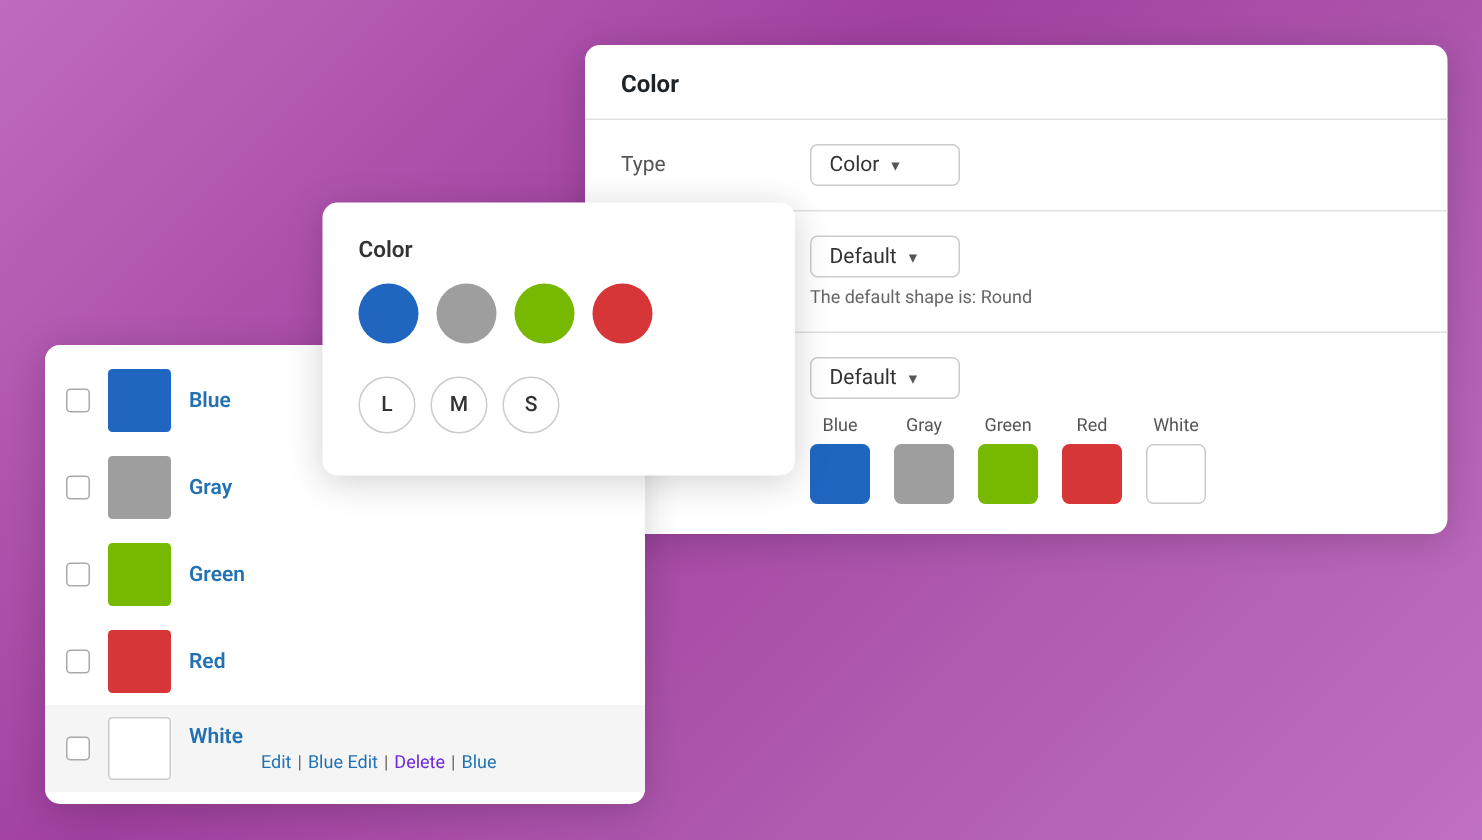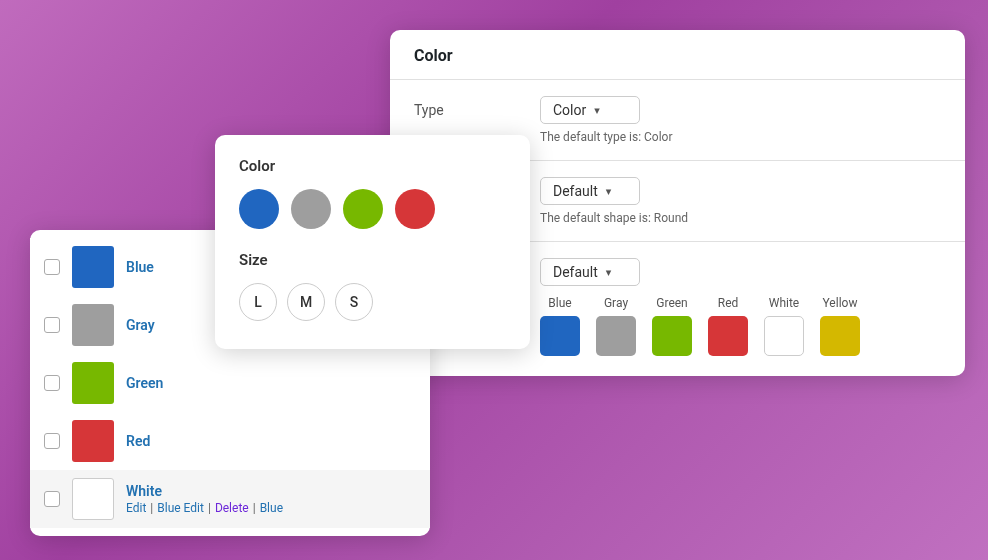--- a/index.html
+++ b/index.html
@@ -58,20 +58,21 @@
       font-size: 14px;
       font-weight: 600;
       color: #2271b1;
     }
 
     .row-actions {
       display: flex;
       gap: 4px;
       font-size: 12px;
       margin-top: 2px;
+      margin-left: 48px;
     }
     .row-actions a {
       color: #2271b1;
       text-decoration: none;
       cursor: pointer;
     }
     .row-actions .delete-link {
       color: #6d28d9;
     }
     .row-actions .sep {
@@ -295,39 +296,37 @@
 </div>
 
 <div class="color-popup">
   <div class="popup-section-title">Color</div>
   <div class="color-dots">
     <div class="color-dot" style="background:#2066c0;"></div>
     <div class="color-dot" style="background:#9e9e9e;"></div>
     <div class="color-dot" style="background:#77b800;"></div>
     <div class="color-dot" style="background:#d63638;"></div>
   </div>
-  <div class="size-section-title">Size</div>
   <div class="size-circles">
     <div class="size-circle">L</div>
     <div class="size-circle">M</div>
     <div class="size-circle">S</div>
   </div>
 </div>
 
 <div class="settings-panel">
   <div class="settings-header">Color</div>
 
   <div class="settings-row">
     <div class="settings-label">Type</div>
     <div class="settings-content">
       <div class="dropdown-select">
         <span>Color</span>
         <span class="dropdown-arrow">▾</span>
       </div>
-      <div class="settings-help">The default type is: Color</div>
     </div>
   </div>
 
   <div class="settings-row">
     <div class="settings-label"></div>
     <div class="settings-content">
       <div class="dropdown-select">
         <span>Default</span>
         <span class="dropdown-arrow">▾</span>
       </div>
@@ -362,20 +361,16 @@
         <div class="swatch-item">
           <span class="swatch-label">Red</span>
           <div class="swatch-box" style="background:#d63638;"></div>
         </div>
 
         <div class="swatch-item">
           <span class="swatch-label">White</span>
           <div class="swatch-box white-swatch" style="background:#ffffff;"></div>
         </div>
 
-        <div class="swatch-item">
-          <span class="swatch-label">Yellow</span>
-          <div class="swatch-box" style="background:#d4b800;"></div>
-        </div>
       </div>
     </div>
   </div>
 </div>
 
 </body></html>

